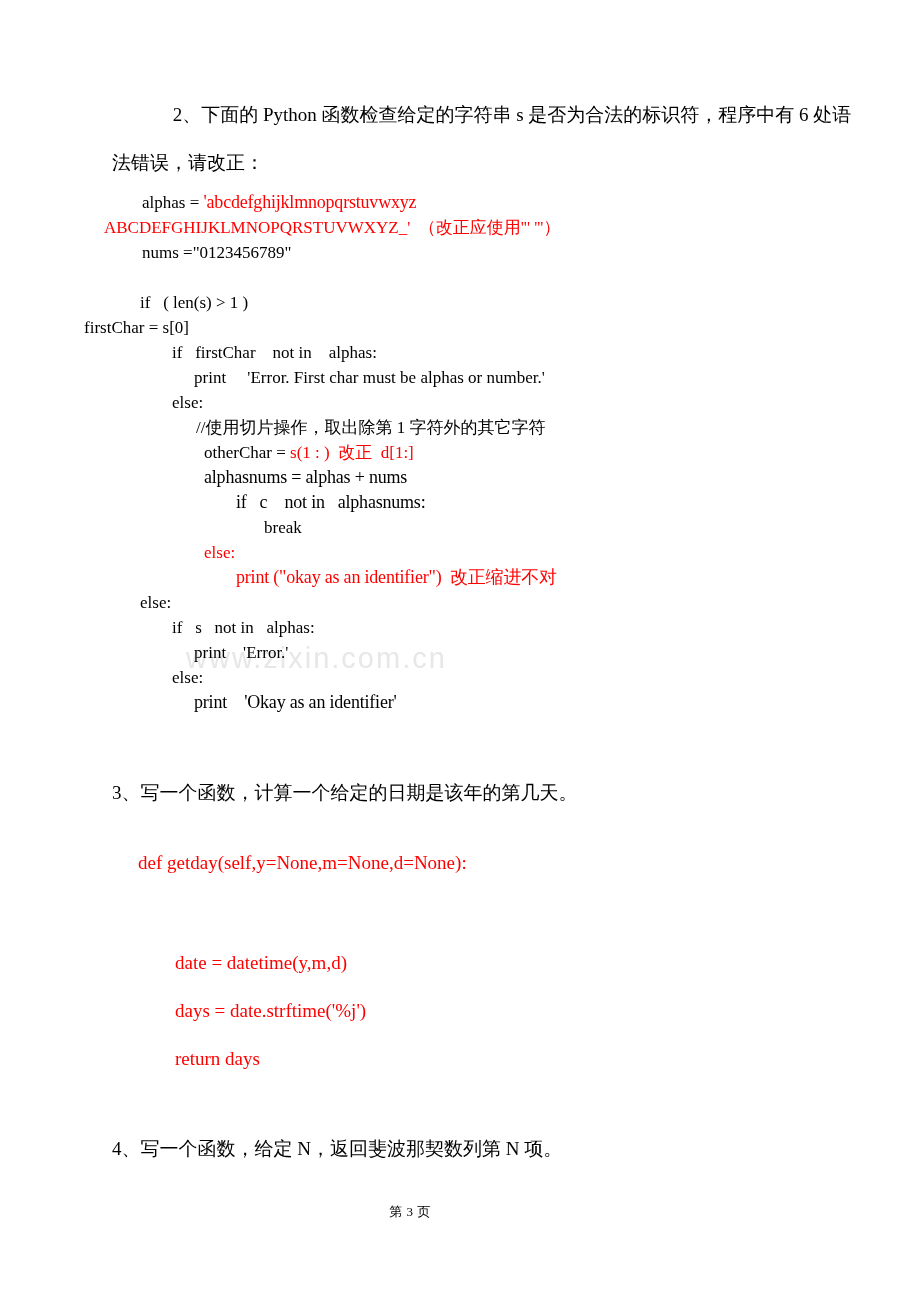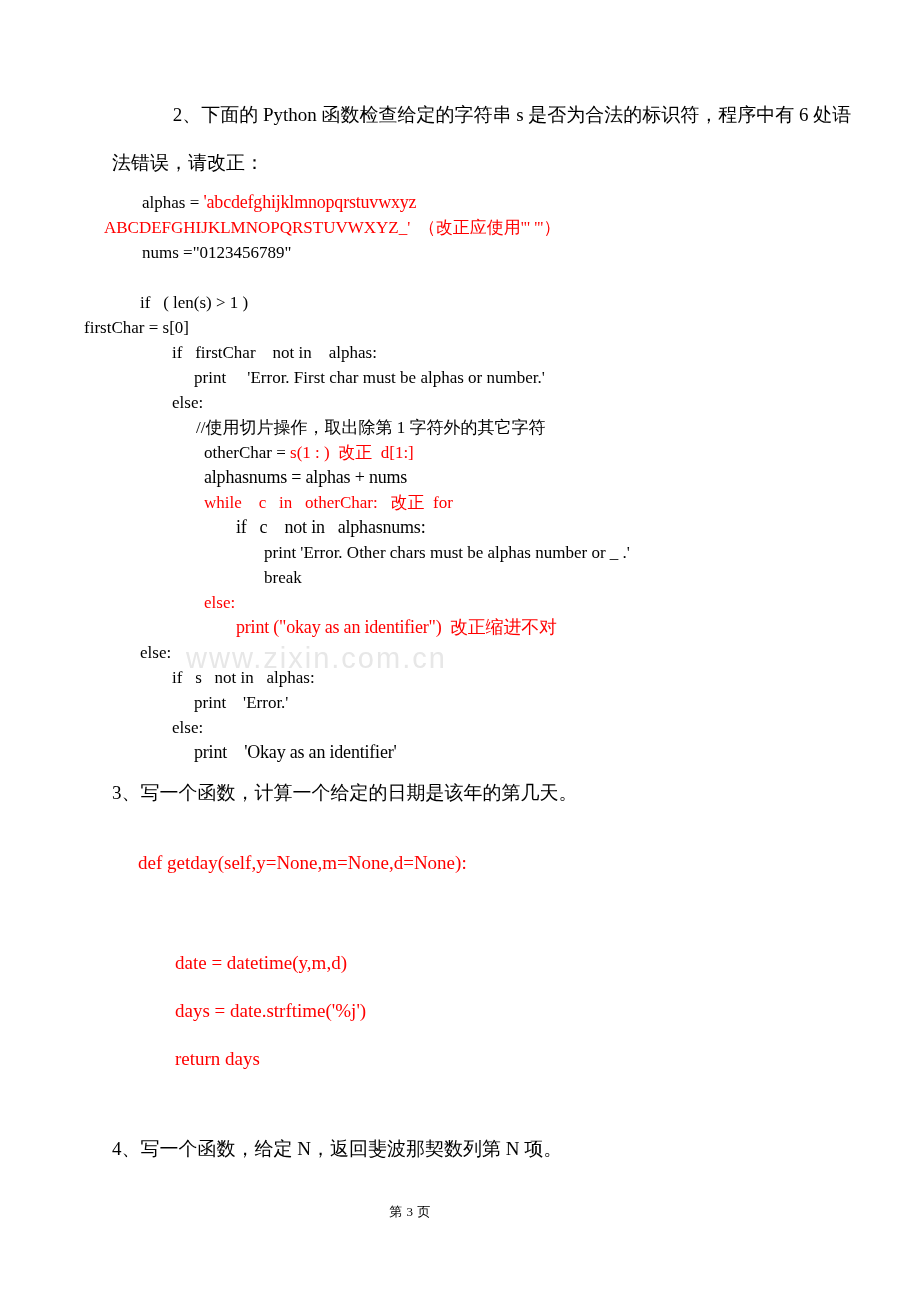--- a/index.html
+++ b/index.html
@@ -124,23 +124,21 @@
         <div class="code-line" style="padding-left: 142px;"><span class="blk">nums ="0123456789"</span></div>
         <div class="code-line blank" style="padding-left: 112px;"><span class="blk"></span></div>
         <div class="code-line" style="padding-left: 140px;"><span class="blk">if   ( len(s) &gt; 1 )</span></div>
         <div class="code-line" style="padding-left: 84px;"><span class="blk">firstChar = s[0]</span></div>
         <div class="code-line" style="padding-left: 172px;"><span class="blk">if   firstChar    not in    alphas:</span></div>
         <div class="code-line" style="padding-left: 194px;"><span class="blk">print     'Error. First char must be alphas or number.'</span></div>
         <div class="code-line" style="padding-left: 172px;"><span class="blk">else:</span></div>
         <div class="code-line" style="padding-left: 196px;"><span class="blk">//使用切片操作，取出除第 1 字符外的其它字符</span></div>
         <div class="code-line" style="padding-left: 204px;"><span class="blk">otherChar = </span><span class="red">s(1 : )  改正  d[1:]</span></div>
         <div class="code-line" style="padding-left: 204px;"><span class="blk small-mono">alphasnums = alphas + nums</span></div>
-        <div class="code-line" style="padding-left: 204px;"><span class="red">while    c   in   otherChar:   改正  for</span></div>
         <div class="code-line" style="padding-left: 236px;"><span class="blk small-mono">if   c    not in   alphasnums:</span></div>
-        <div class="code-line" style="padding-left: 264px;"><span class="blk">print 'Error. Other chars must be alphas number or _ .'</span></div>
         <div class="code-line" style="padding-left: 264px;"><span class="blk">break</span></div>
         <div class="code-line" style="padding-left: 204px;"><span class="red">else:</span></div>
         <div class="code-line" style="padding-left: 236px;"><span class="red small-mono">print ("okay as an identifier")  改正缩进不对</span></div>
         <div class="code-line" style="padding-left: 140px;"><span class="blk">else:</span></div>
         <div class="code-line" style="padding-left: 172px;"><span class="blk">if   s   not in   alphas:</span></div>
         <div class="code-line" style="padding-left: 194px;"><span class="blk">print    'Error.'</span></div>
         <div class="code-line" style="padding-left: 172px;"><span class="blk">else:</span></div>
         <div class="code-line" style="padding-left: 194px;"><span class="blk small-mono">print    'Okay as an identifier'</span></div>
       </div>
 

